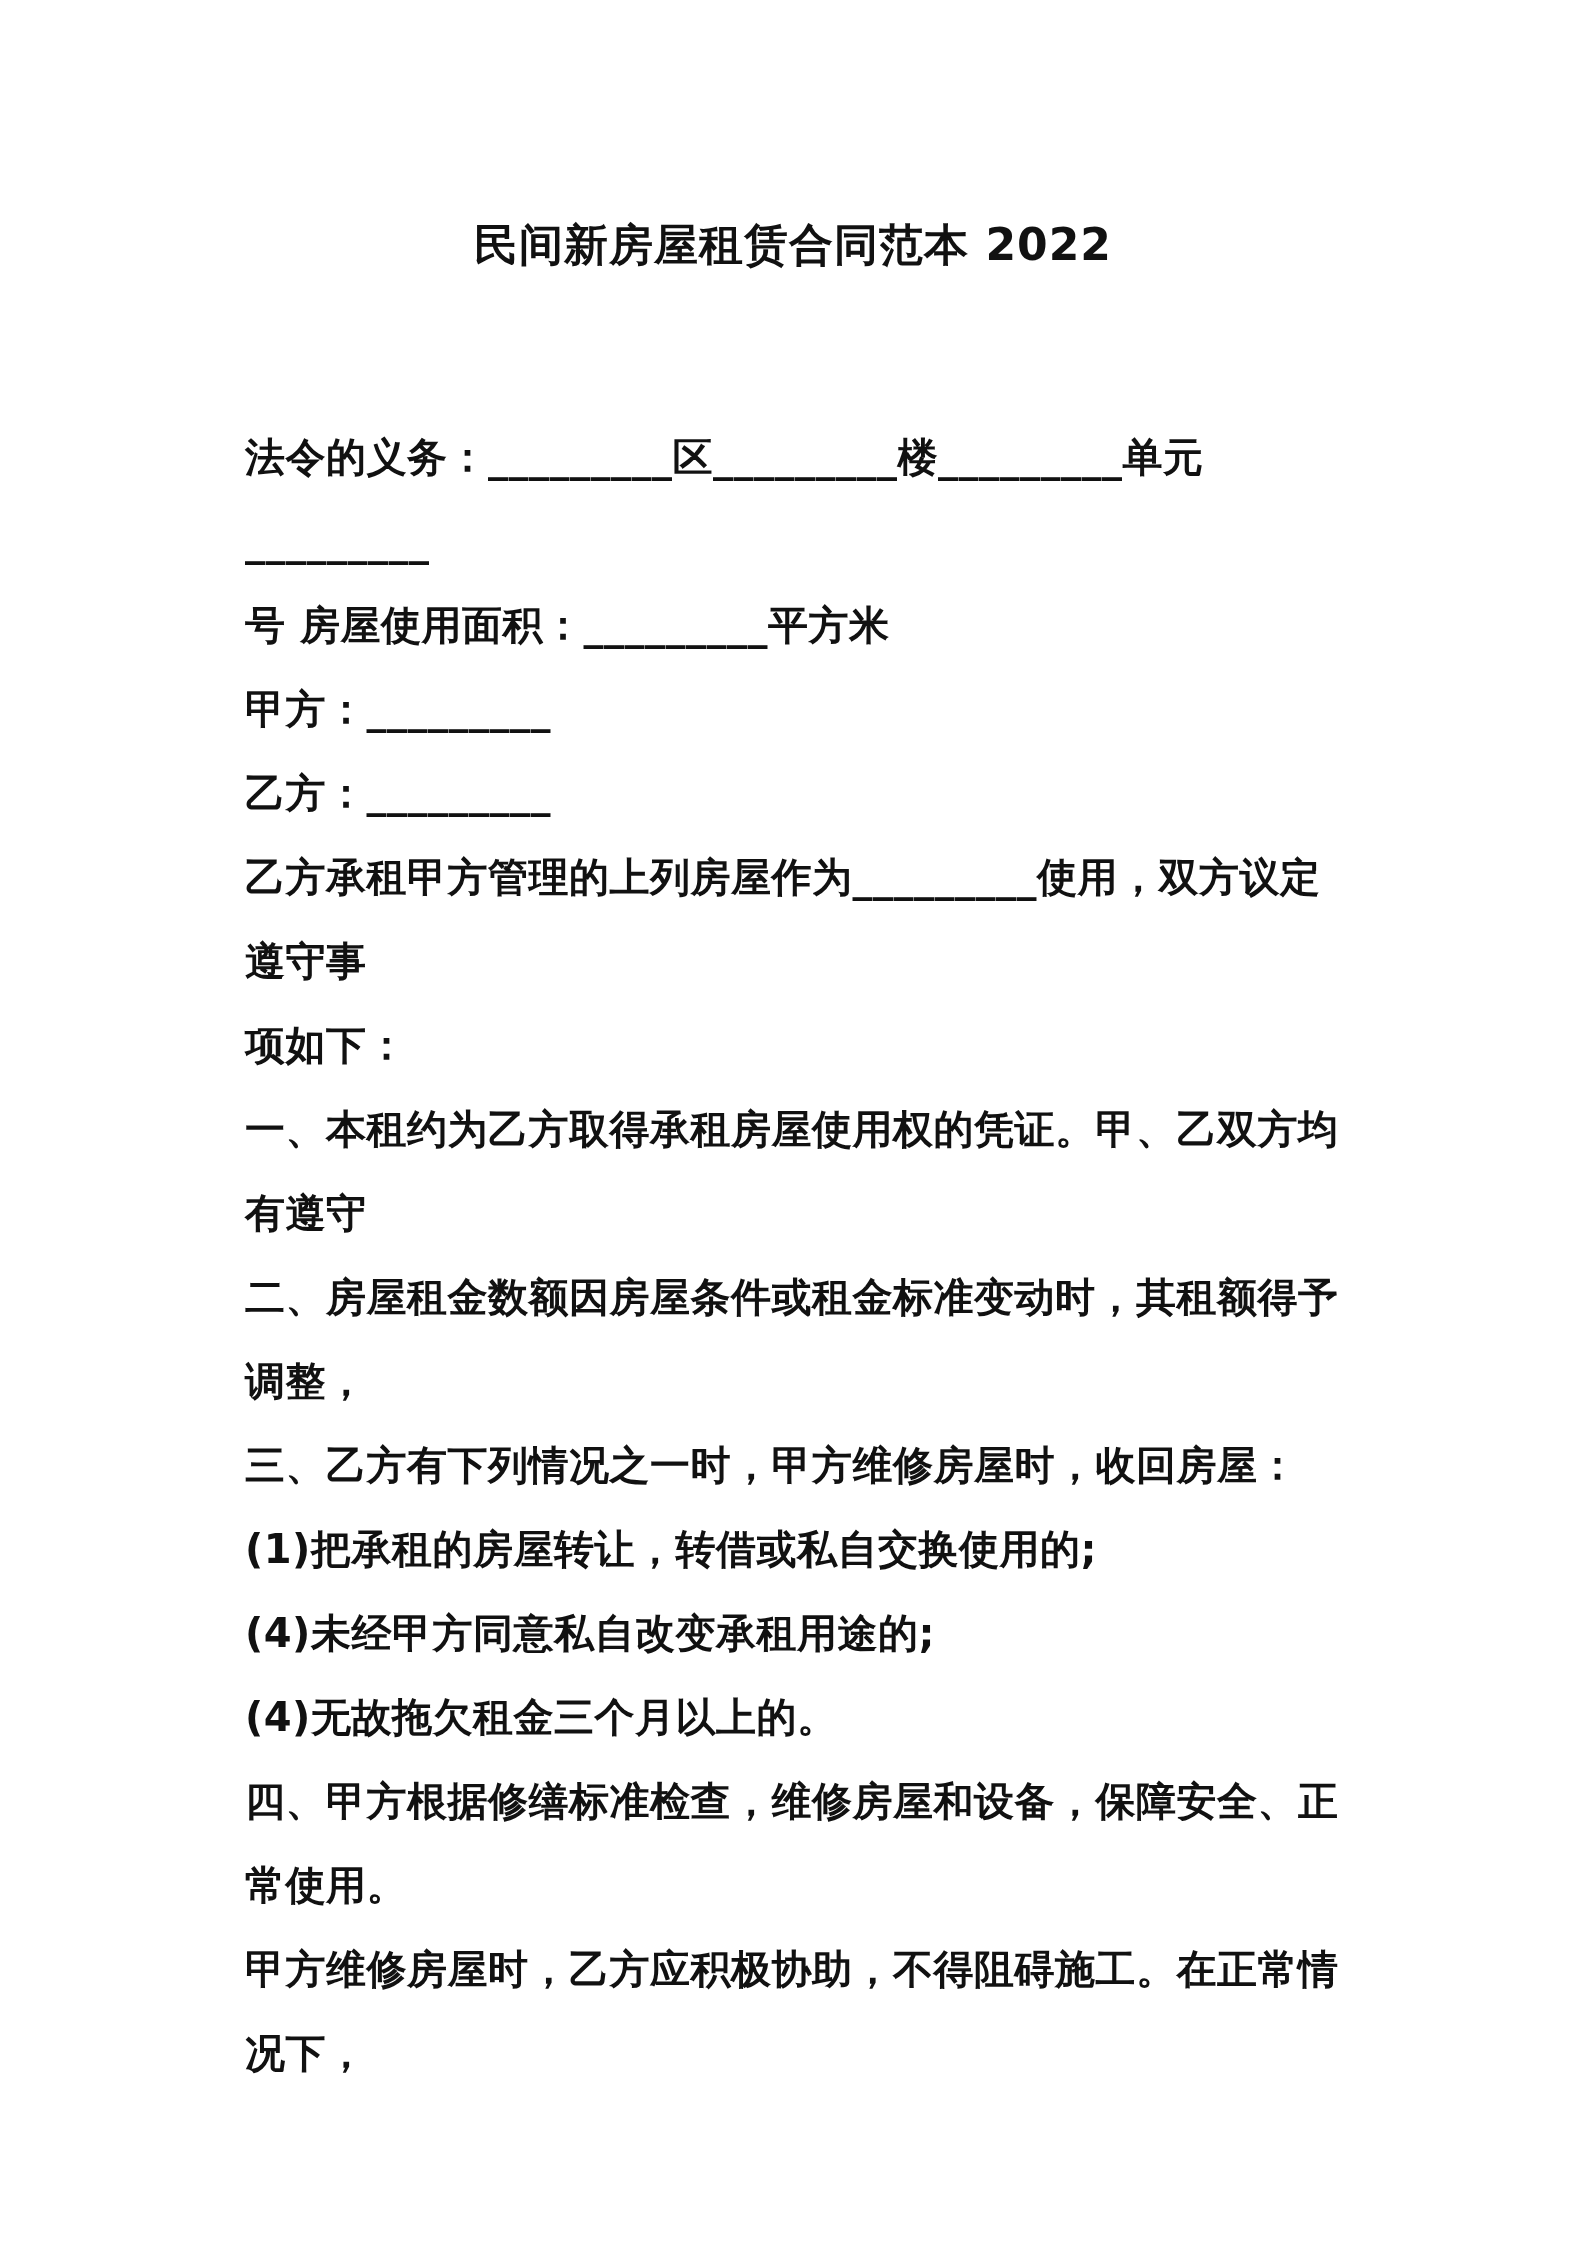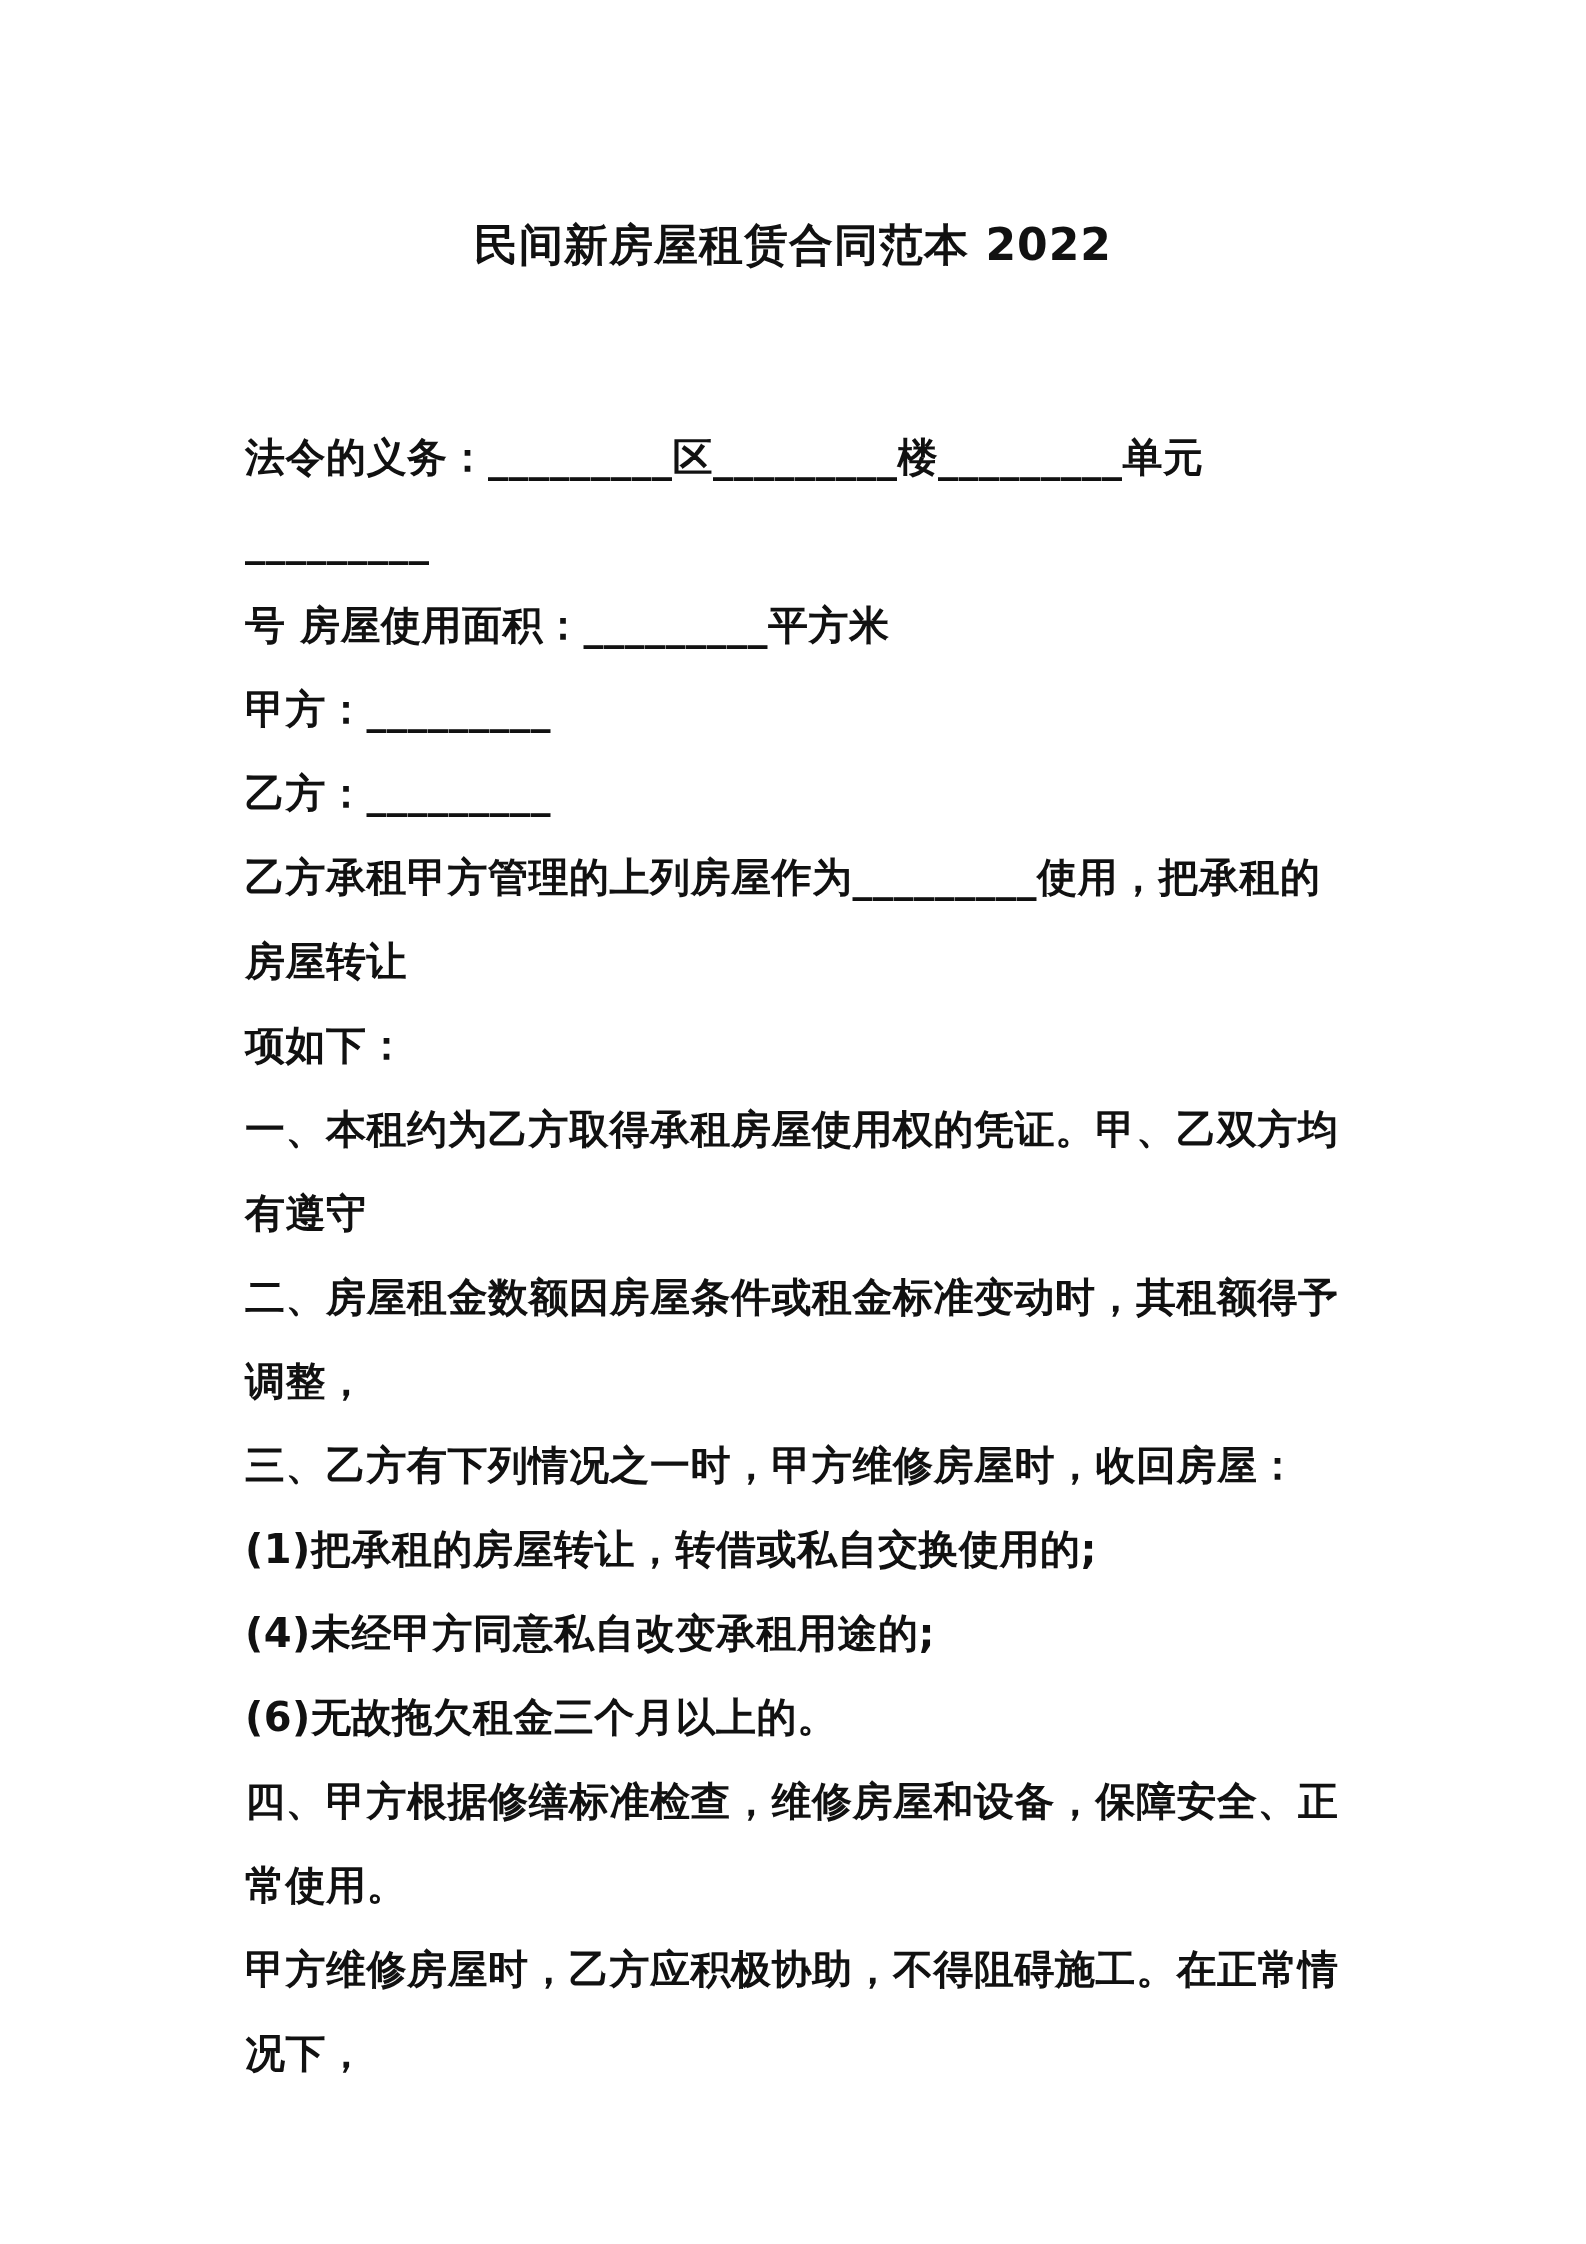--- a/index.html
+++ b/index.html
@@ -46,24 +46,24 @@
 </head>
 <body>
 
 <div class="page">
   <h1 class="title">民间新房屋租赁合同范本 2022</h1>
   <div class="doc-body" id="doc-body">
       <div class="line">法令的义务：_________区_________楼_________单元_________</div>
       <div class="line">号 房屋使用面积：_________平方米</div>
       <div class="line">甲方：_________</div>
       <div class="line">乙方：_________</div>
-      <div class="line">乙方承租甲方管理的上列房屋作为_________使用，把承租的房屋转让</div>
+      <div class="line">乙方承租甲方管理的上列房屋作为_________使用，双方议定遵守事</div>
       <div class="line">项如下：</div>
       <div class="line">一、本租约为乙方取得承租房屋使用权的凭证。甲、乙双方均有遵守</div>
       <div class="line">二、房屋租金数额因房屋条件或租金标准变动时，其租额得予调整，</div>
       <div class="line">三、乙方有下列情况之一时，甲方维修房屋时，收回房屋：</div>
       <div class="line">(1)把承租的房屋转让，转借或私自交换使用的;</div>
       <div class="line">(4)未经甲方同意私自改变承租用途的;</div>
-      <div class="line">(6)无故拖欠租金三个月以上的。</div>
+      <div class="line">(4)无故拖欠租金三个月以上的。</div>
       <div class="line">四、甲方根据修缮标准检查，维修房屋和设备，保障安全、正常使用。</div>
       <div class="line">甲方维修房屋时，乙方应积极协助，不得阻碍施工。在正常情况下，</div>
     </div>
 </div>
 
 </body></html>

